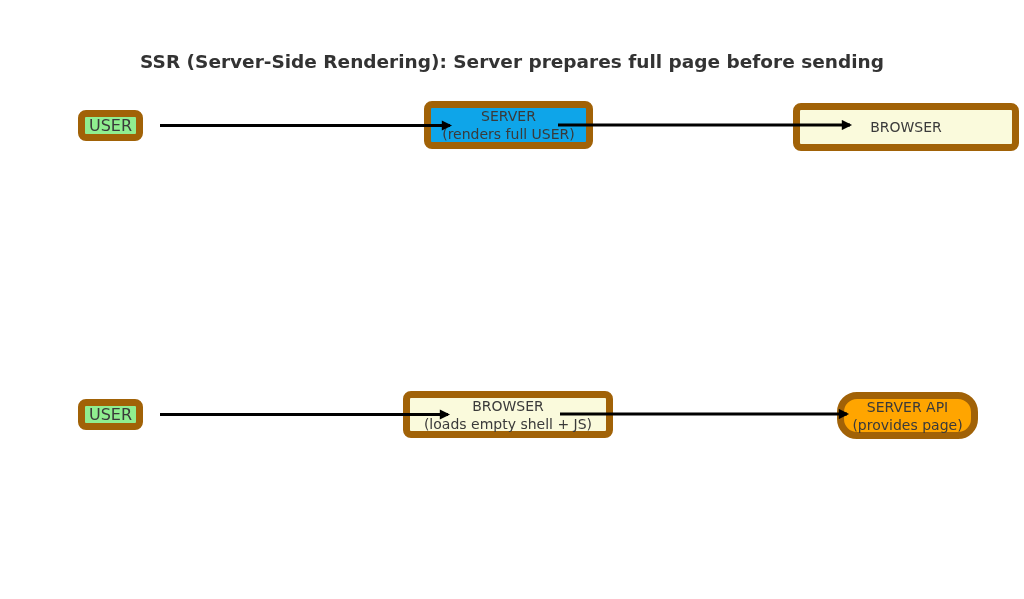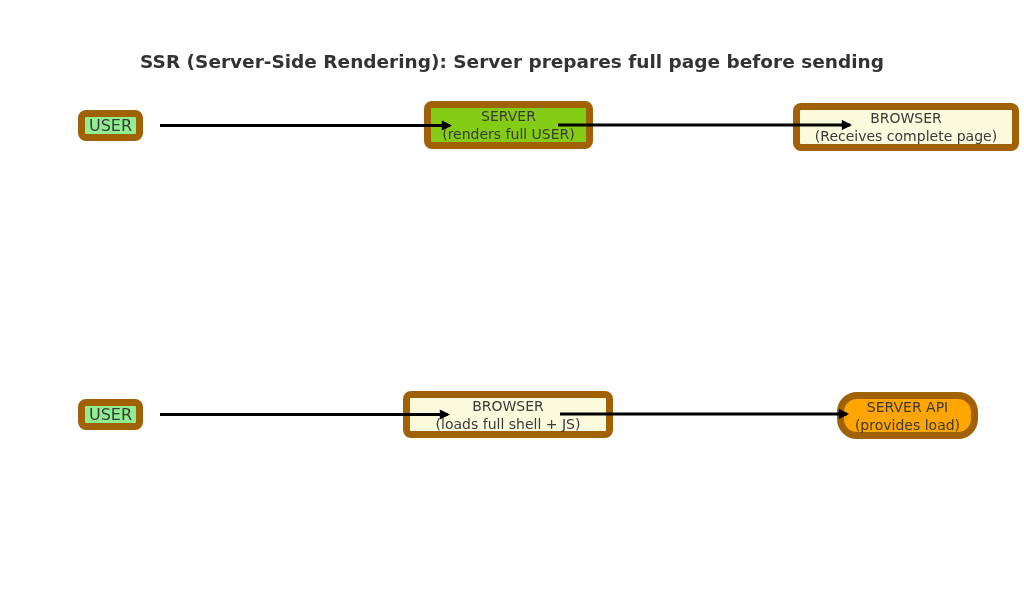--- a/index.html
+++ b/index.html
@@ -68,42 +68,41 @@
 
 <div class="canvas">
 
   <div class="section-title" style="top:50px">SSR (Server-Side Rendering): Server prepares full page before sending</div>
 
 
   <div class="node node-user" style="left: 78px; top: 110px; width: 65px; height: 31px; background-color: rgb(144, 238, 144);">
     <span class="lbl">USER</span>
   </div>
 
-  <div class="node" style="left: 424px; top: 101px; width: 169px; height: 48px; background-color: #84cc16;">
+  <div class="node" style="left: 424px; top: 101px; width: 169px; height: 48px; background-color: #0ea5e9;">
     <span class="lbl">SERVER</span>
     <span class="sublbl">(renders full USER)</span>
   </div>
 
   <div class="node" style="left: 793px; top: 103px; width: 226px; height: 48px; background-color: rgb(250, 250, 220);">
     <span class="lbl">BROWSER</span>
-    <span class="sublbl">(Receives complete page)</span>
   </div>
 
   <div class="node node-user" style="left: 78px; top: 399px; width: 65px; height: 31px; background-color: rgb(144, 238, 144);">
     <span class="lbl">USER</span>
   </div>
 
   <div class="node" style="left: 403px; top: 391px; width: 210px; height: 47px; background-color: rgb(250, 250, 220);">
     <span class="lbl">BROWSER</span>
-    <span class="sublbl">(loads full shell + JS)</span>
+    <span class="sublbl">(loads empty shell + JS)</span>
   </div>
 
   <div class="node" style="left: 837px; top: 392px; width: 141px; height: 47px; background-color: rgb(255, 165, 0); border-radius: 20px;">
     <span class="lbl">SERVER API</span>
-    <span class="sublbl">(provides load)</span>
+    <span class="sublbl">(provides page)</span>
   </div>
 
   <svg class="arrow-layer" width="1024" height="599" viewBox="0 0 1024 599">
     <defs>
       <marker id="ah" viewBox="0 0 10 10" markerWidth="5" markerHeight="3.4" refX="8" refY="5" orient="auto" markerUnits="strokeWidth">
         <path d="M0,0 L10,5 L0,10 z" fill="#000000"></path>
       </marker>
     </defs>
     <line x1="160" y1="125.5" x2="450" y2="125.5" stroke="#000000" stroke-width="3" marker-end="url(#ah)"></line>
     <line x1="558" y1="125" x2="850" y2="125" stroke="#000000" stroke-width="3" marker-end="url(#ah)"></line>

